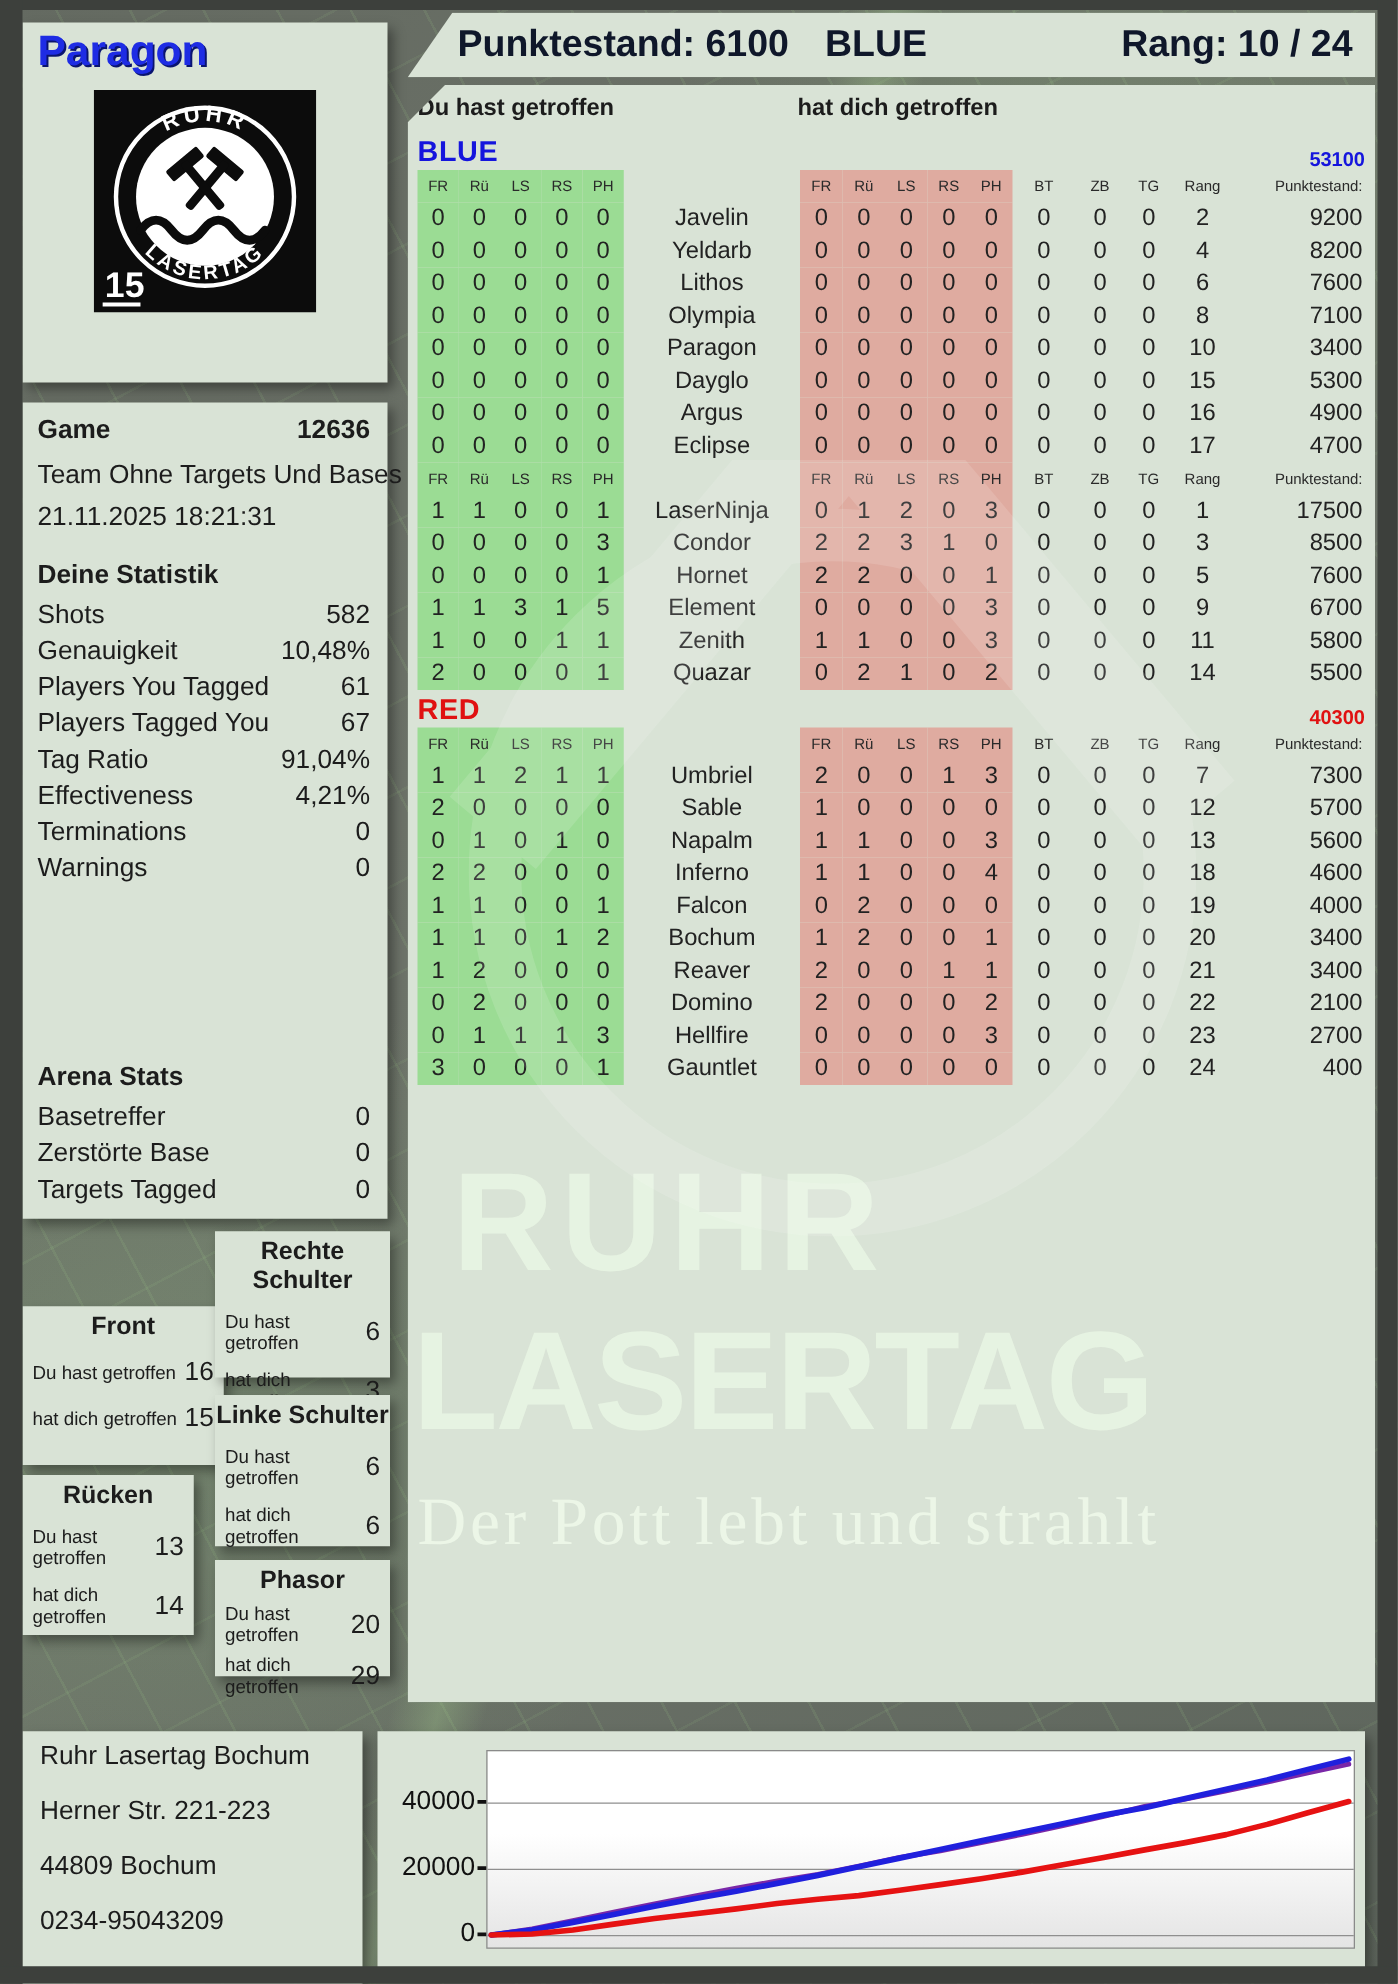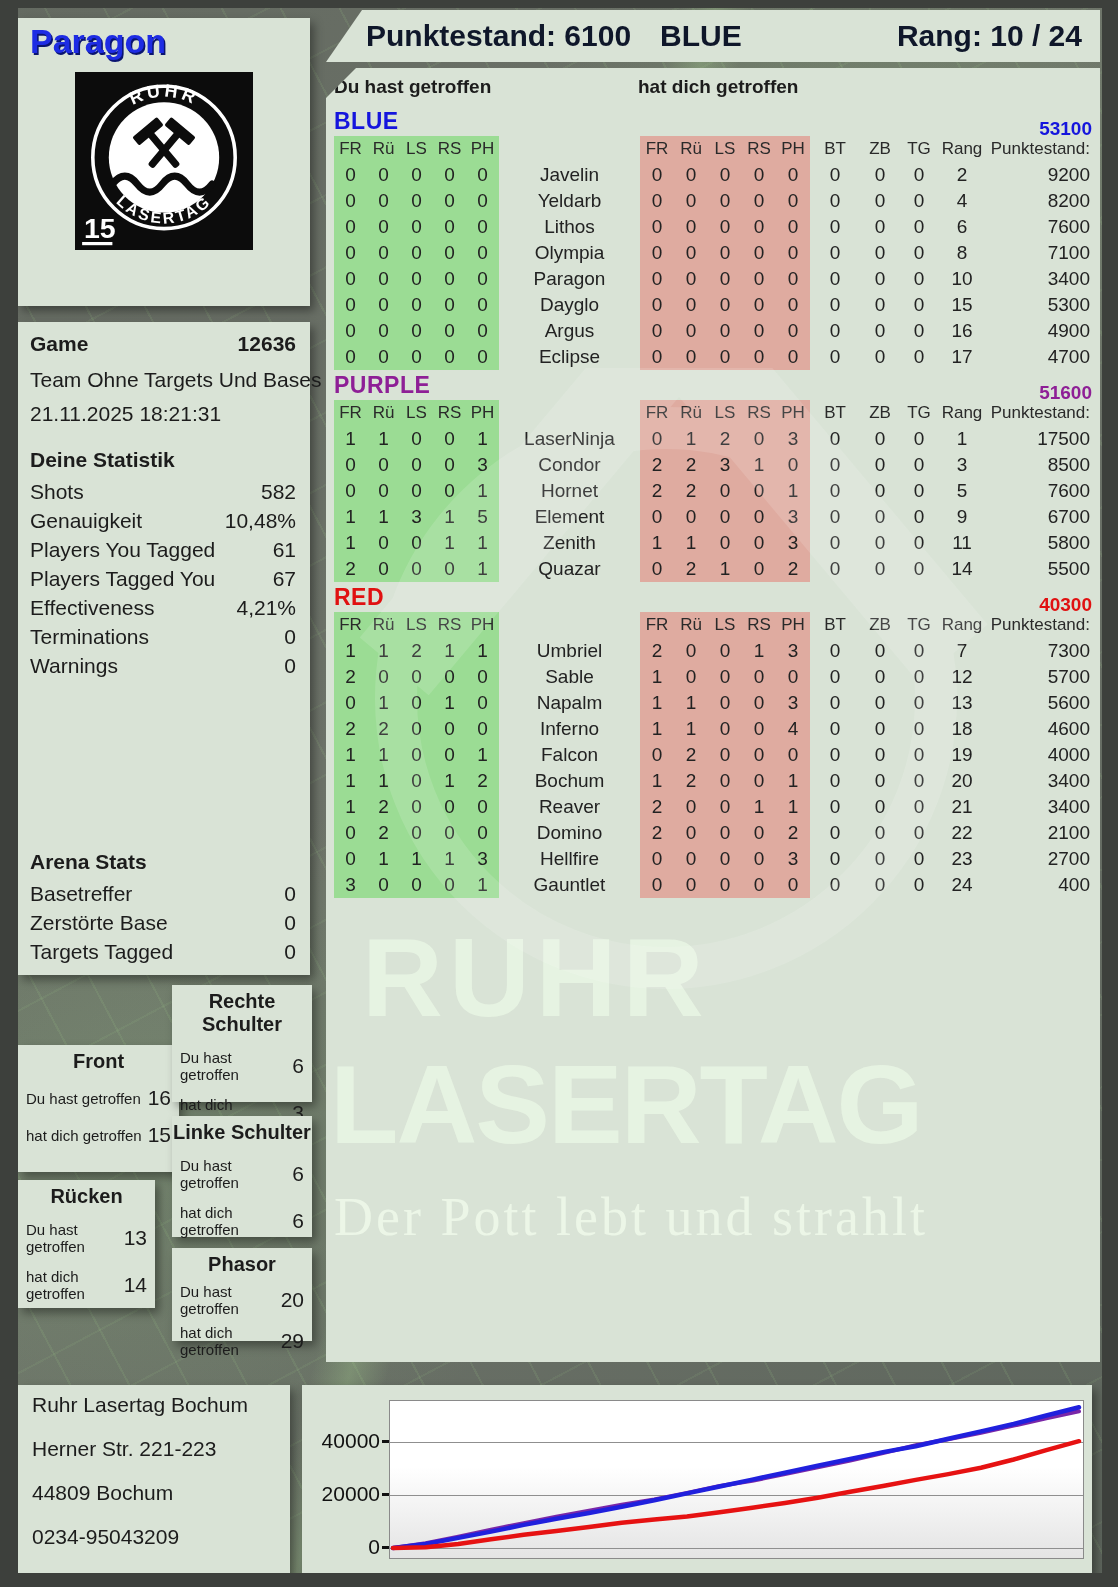--- a/index.html
+++ b/index.html
@@ -33,25 +33,25 @@
   .flexrow{display:flex;justify-content:space-between;align-items:baseline;}
   .b{font-weight:bold;}
   .statlist{position:absolute;left:12px;right:14px;}
   .statlist .srow{display:flex;justify-content:space-between;align-items:flex-start;height:29px;}
   
   .mpanel{left:326px;top:68px;width:774px;height:1294px;clip-path:polygon(0 30px,30px 0,100% 0,100% 100%,0 100%);}
   .hitlbl{position:absolute;top:8px;font-size:19px;font-weight:bold;}
   .teams{position:absolute;left:0;top:38px;right:0;}
   .team-head{display:flex;justify-content:space-between;align-items:center;height:30px;padding:0 8px 0 8px;}
   .team-name{font-size:23px;font-weight:bold;letter-spacing:0.5px;}
-  .team-total{font-size:19px;font-weight:bold;margin-top:15px;}
+  .team-total{font-size:16px;font-weight:bold;margin-top:15px;}
   .trow{display:grid;margin-left:8px;height:26px;
     grid-template-columns:33px 33px 33px 33px 33px 141px 34px 34px 34px 34px 34px 50px 40px 38px 48px 106px;}
   .c{display:flex;align-items:center;justify-content:center;font-size:19px;color:#222;}
-  .thead .c{font-size:17px;color:#2a2a2a;}
+  .thead .c{font-size:12px;color:#2a2a2a;}
   .g{background:var(--green,#9bdc94);}
   .r{background:var(--pink,#dfaba0);}
   .nm{background:transparent !important;}
   .sc{justify-content:flex-end;padding-right:2px;}
   
   .wm{position:absolute;color:rgba(233,246,228,0.82);pointer-events:none;white-space:nowrap;}
   .wm1{left:36px;top:845px;font-size:112px;font-weight:bold;letter-spacing:6px;}
   .wm2{left:4px;top:972px;font-size:112px;font-weight:bold;letter-spacing:-2px;}
   .wm3{left:8px;top:1118px;font-size:54px;letter-spacing:3px;font-family:"Liberation Serif",serif;color:rgba(238,249,234,0.85);}
   .wmlogo{position:absolute;left:0px;top:300px;opacity:0.13;z-index:5;pointer-events:none;}
@@ -134,20 +134,24 @@
         </div>
         <div class="srow">
           <span>Players You Tagged</span>
           <span>61</span>
         </div>
         <div class="srow">
           <span>Players Tagged You</span>
           <span>67</span>
         </div>
         <div class="srow">
+          <span>Tag Ratio</span>
+          <span>91,04%</span>
+        </div>
+        <div class="srow">
           <span>Effectiveness</span>
           <span>4,21%</span>
         </div>
         <div class="srow">
           <span>Terminations</span>
           <span>0</span>
         </div>
         <div class="srow">
           <span>Warnings</span>
           <span>0</span>
@@ -333,24 +337,20 @@
           <span class="c r">0</span>
           <span class="c r">0</span>
           <span class="c r">0</span>
           <span class="c r">0</span>
           <span class="c">0</span>
           <span class="c">0</span>
           <span class="c">0</span>
           <span class="c">17</span>
           <span class="c sc">4700</span>
         </div>
-        <div class="team-head">
-          <span class="team-name" style="color: rgb(142, 31, 150);">PURPLE</span>
-          <span class="team-total" style="color: rgb(142, 31, 150);">51600</span>
-        </div>
         <div class="trow thead">
           <span class="c g">FR</span>
           <span class="c g">Rü</span>
           <span class="c g">LS</span>
           <span class="c g">RS</span>
           <span class="c g">PH</span>
           <span class="c nm"></span>
           <span class="c r">FR</span>
           <span class="c r">Rü</span>
           <span class="c r">LS</span>

